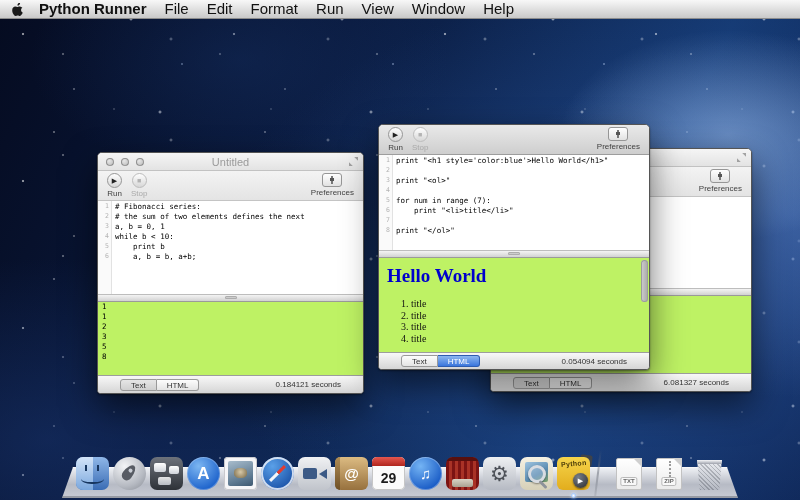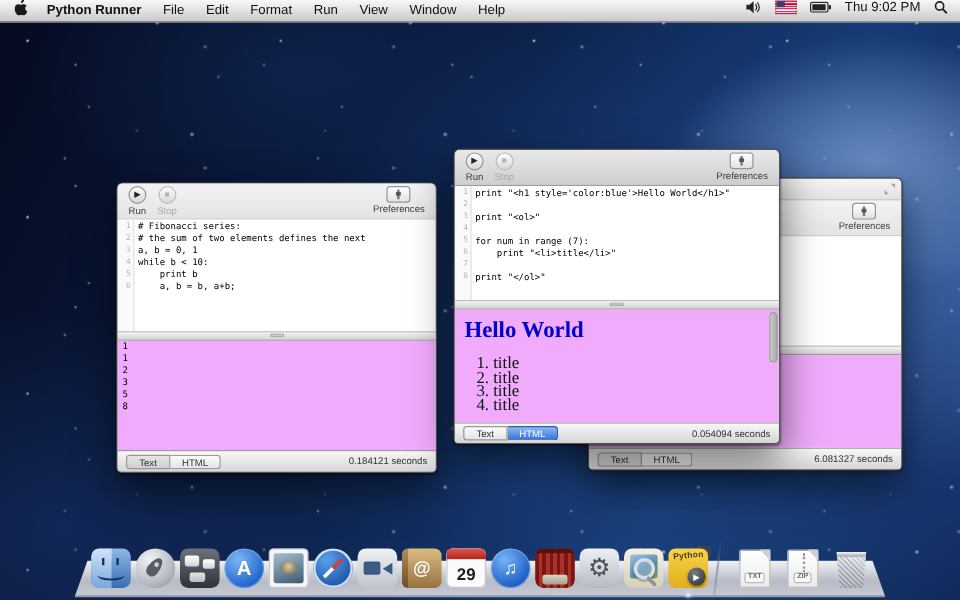--- a/index.html
+++ b/index.html
@@ -22,21 +22,21 @@
     radial-gradient(1.6px 1.6px at 131px 19px, rgba(255,255,255,.85), transparent 2px),
     radial-gradient(1px 1px at 182px 64px, rgba(205,225,255,.7), transparent 1.5px),
     radial-gradient(1px 1px at 54px 132px, rgba(255,255,255,.6), transparent 1.5px),
     radial-gradient(1.4px 1.4px at 160px 112px, rgba(255,255,255,.8), transparent 2px);
     background-size:211px 147px;}
   .desktop .stars.s2{background-size:157px 101px;opacity:.6;transform:translate(40px,20px);}
 
   
   .menubar{position:absolute;left:0;top:0;right:0;height:18px;
     background:linear-gradient(#f8f8f8,#c9c9c9);border-bottom:1px solid #8c8c8c;
-    display:flex;align-items:flex-start;font-size:11px;color:#111;z-index:100;}
+    display:flex;align-items:center;font-size:15px;color:#111;z-index:100;}
   .mb-item{padding:0 9px;line-height:18px;}
   .mb-apple{padding:0 7px 0 12px;display:flex;align-items:center;}
   .mb-app{font-weight:bold;}
   .mb-right{margin-left:auto;display:flex;align-items:center;gap:11px;padding-right:10px;}
   .flag{width:16px;height:10px;position:relative;overflow:hidden;border:1px solid rgba(0,0,0,.25);
     background:repeating-linear-gradient(180deg,#c03 0 1px,#fff 1px 2px);}
   .flag::after{content:"";position:absolute;left:0;top:0;width:7px;height:5px;background:#3c3b6e;}
   .battery-ic,.vol-ic,.spot-ic,.apple-ic,.zoomw{display:block;}
 
   
@@ -79,31 +79,31 @@
   .code-line{display:flex;height:10px;align-items:center;}
   .ln{width:13px;flex:none;text-align:right;padding-right:2px;box-sizing:border-box;
      font:6.5px "DejaVu Sans Mono",monospace;color:#b3b3b3;}
   .ct{padding-left:4px;white-space:pre;font:7.5px "DejaVu Sans Mono",monospace;color:#000;}
 
   .splitter{height:6px;flex:none;position:relative;border-top:1px solid #bdbdbd;border-bottom:1px solid #9a9a9a;
     background:linear-gradient(#f4f4f4,#d2d2d2);}
   .dimple{position:absolute;left:50%;top:1px;width:12px;height:3px;margin-left:-6px;border-radius:2px;
     background:linear-gradient(#dcdcdc,#bfbfbf);box-shadow:inset 0 0 0 1px #adadad;}
 
-  .output-area{flex:1;background:#f0abfc;position:relative;overflow:hidden;}
+  .output-area{flex:1;background:#bef264;position:relative;overflow:hidden;}
   .out-line{font:7.5px "DejaVu Sans Mono",monospace;color:#000;height:10px;padding-left:4px;}
   .html-h1{font-family:"Liberation Serif",serif;font-weight:bold;color:#0000cd;font-size:19px;margin:7px 0 0 8px;}
-  .html-ol{font-family:"Liberation Serif",serif;font-size:14px;color:#111;margin:11px 0 0 0;padding-left:32px;}
+  .html-ol{font-family:"Liberation Serif",serif;font-size:10px;color:#111;margin:11px 0 0 0;padding-left:32px;}
   .html-ol li{line-height:11.5px;}
   .vscroll{position:absolute;right:1px;top:2px;bottom:2px;width:7px;}
   .vthumb{width:7px;height:42px;border-radius:4px;background:linear-gradient(90deg,#cscs,#aaa);
     background:linear-gradient(90deg,#cfcfcf,#a7a7a7);box-shadow:inset 0 0 0 1px #9c9c9c;}
 
   .statusbar{height:17px;flex:none;background:linear-gradient(#f8f8f8,#d5d5d5);
-    border-top:1px solid #9d9d9d;display:flex;align-items:center;padding:0 7px;}
+    border-top:1px solid #9d9d9d;display:flex;align-items:center;padding:0 22px;}
   .segmented{display:flex;}
   .seg{font-size:8px;height:12px;line-height:11px;padding:0 10px;border:1px solid #999;
     background:linear-gradient(#fdfdfd,#e4e4e4);color:#333;box-sizing:border-box;}
   .seg:first-child{border-radius:3px 0 0 3px;}
   .seg:last-child{border-radius:0 3px 3px 0;border-left:none;}
   .seg.on-plain{background:linear-gradient(#e6e6e6,#cfcfcf);}
   .seg.on-blue{background:linear-gradient(#8db7f0,#3a76dc);color:#fff;border-color:#2d5cb0;}
   .timing{margin-left:auto;font-size:8px;color:#333;}
 
   #win-untitled{left:97px;top:152px;width:265px;height:240px;z-index:10;}
@@ -227,40 +227,34 @@
         </svg>
     </div>
     <div class="mb-item mb-app">Python Runner</div>
     <div class="mb-item">File</div>
     <div class="mb-item">Edit</div>
     <div class="mb-item">Format</div>
     <div class="mb-item">Run</div>
     <div class="mb-item">View</div>
     <div class="mb-item">Window</div>
     <div class="mb-item">Help</div>
-    <div class="mb-right">
-      <svg class="vol-ic" width="14" height="12" viewBox="0 0 14 12">
-          <path fill="#222" d="M1 4h2.6L7 1v10L3.6 8H1z"></path>
-          <path d="M8.5 3.5a3.4 3.4 0 010 5M10 2a5.5 5.5 0 010 8" stroke="#222" stroke-width="1" fill="none"></path>
+  </div>
+
+  <div class="window inactive" id="win-untitled">
+    <div class="titlebar">
+      <div class="lights">
+        <span class="light"></span>
+        <span class="light"></span>
+        <span class="light"></span>
+      </div>
+      <div class="wtitle">Untitled</div>
+      <svg class="zoomw" width="9" height="9" viewBox="0 0 9 9">
+          <path fill="#8a8a8a" d="M0 9L0 5.2 3.8 9zM9 0L5.2 0 9 3.8z"></path>
         </svg>
-      <span class="flag"></span>
-      <svg class="battery-ic" width="18" height="10" viewBox="0 0 18 10">
-          <rect x="0.5" y="1" width="14.5" height="8" rx="1.5" fill="none" stroke="#222"></rect>
-          <rect x="2" y="2.5" width="11" height="5" fill="#222"></rect>
-          <rect x="15.7" y="3.2" width="1.8" height="3.6" rx="0.8" fill="#222"></rect>
-        </svg>
-      <span>Thu 9:02 PM</span>
-      <svg class="spot-ic" width="12" height="12" viewBox="0 0 12 12">
-          <circle cx="5" cy="5" r="3.4" fill="none" stroke="#222" stroke-width="1.4"></circle>
-          <path d="M7.6 7.6L11 11" stroke="#222" stroke-width="1.6"></path>
-        </svg>
-    </div>
-  </div>
-
-  <div class="window inactive" id="win-untitled">
+    </div>
     <div class="toolbar">
       <div class="tool">
         <div class="tool-btn">▶</div>
         <div class="tool-label">Run</div>
       </div>
       <div class="tool disabled">
         <div class="tool-btn">■</div>
         <div class="tool-label">Stop</div>
       </div>
       <div class="tool prefs">

